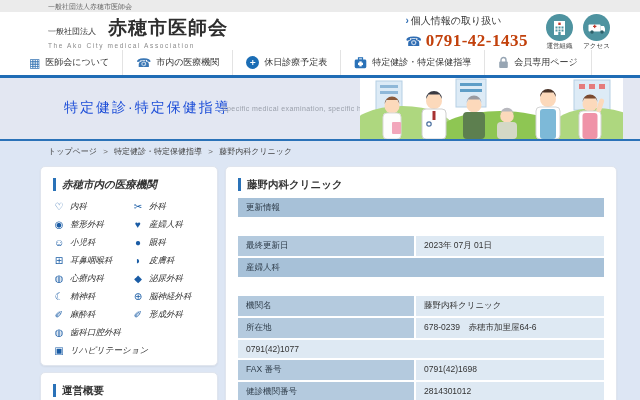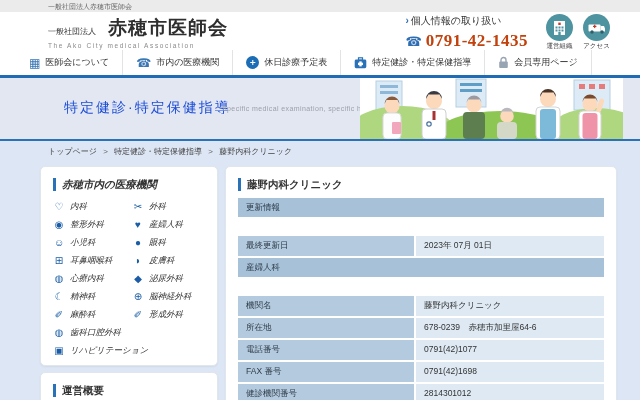--- a/index.html
+++ b/index.html
@@ -304,21 +304,20 @@
     <div class="row-section">産婦人科</div>
     <div class="row-data">
       <div class="row-label">機関名</div>
       <div class="row-value">藤野内科クリニック</div>
     </div>
     <div class="row-data">
       <div class="row-label">所在地</div>
       <div class="row-value">678-0239　赤穂市加里屋64-6</div>
     </div>
     <div class="row-data">
-      <div class="row-label">電話番号</div>
       <div class="row-value">0791(42)1077</div>
     </div>
     <div class="row-data">
       <div class="row-label">FAX 番号</div>
       <div class="row-value">0791(42)1698</div>
     </div>
     <div class="row-data">
       <div class="row-label">健診機関番号</div>
       <div class="row-value">2814301012</div>
     </div>

